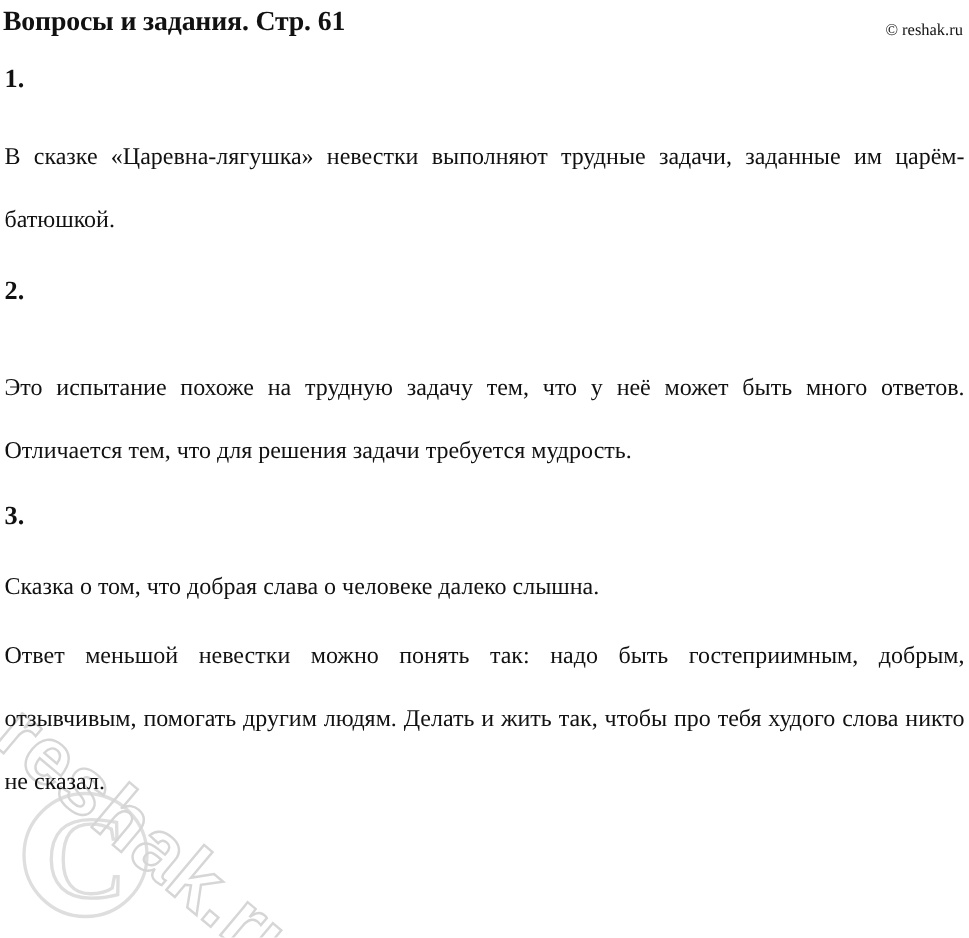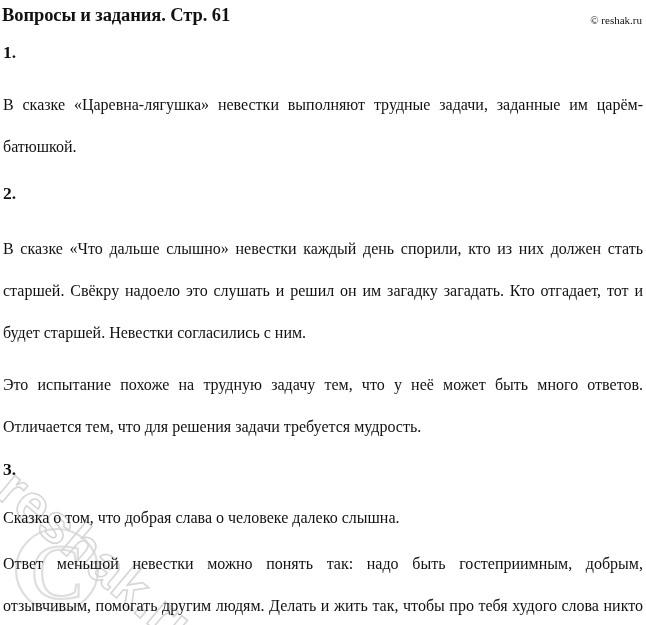--- a/index.html
+++ b/index.html
@@ -136,21 +136,20 @@
   <div class="content">
 
     <div class="num">1.</div>
     <div class="gap-num-1"></div>
     <p class="para">В сказке «Царевна-лягушка» невестки выполняют трудные задачи, заданные им царём-батюшкой.</p>
 
     <div class="gap-after-1"></div>
 
     <div class="num">2.</div>
     <div class="gap-num-2"></div>
-    <p class="para">В сказке «Что дальше слышно» невестки каждый день спорили, кто из них должен стать старшей. Свёкру надоело это слушать и решил он им загадку загадать. Кто отгадает, тот и будет старшей. Невестки согласились с ним.</p>
     <div class="gap-p2b"></div>
     <p class="para">Это испытание похоже на трудную задачу тем, что у неё может быть много ответов. Отличается тем, что для решения задачи требуется мудрость.</p>
 
     <div class="gap-after-2"></div>
 
     <div class="num">3.</div>
     <div class="gap-num-3"></div>
     <p class="para tight">Сказка о том, что добрая слава о человеке далеко слышна.</p>
     <div class="gap-p3b"></div>
     <p class="para">Ответ меньшой невестки можно понять так: надо быть гостеприимным, добрым, отзывчивым, помогать другим людям. Делать и жить так, чтобы про тебя худого слова никто не сказал.</p>

